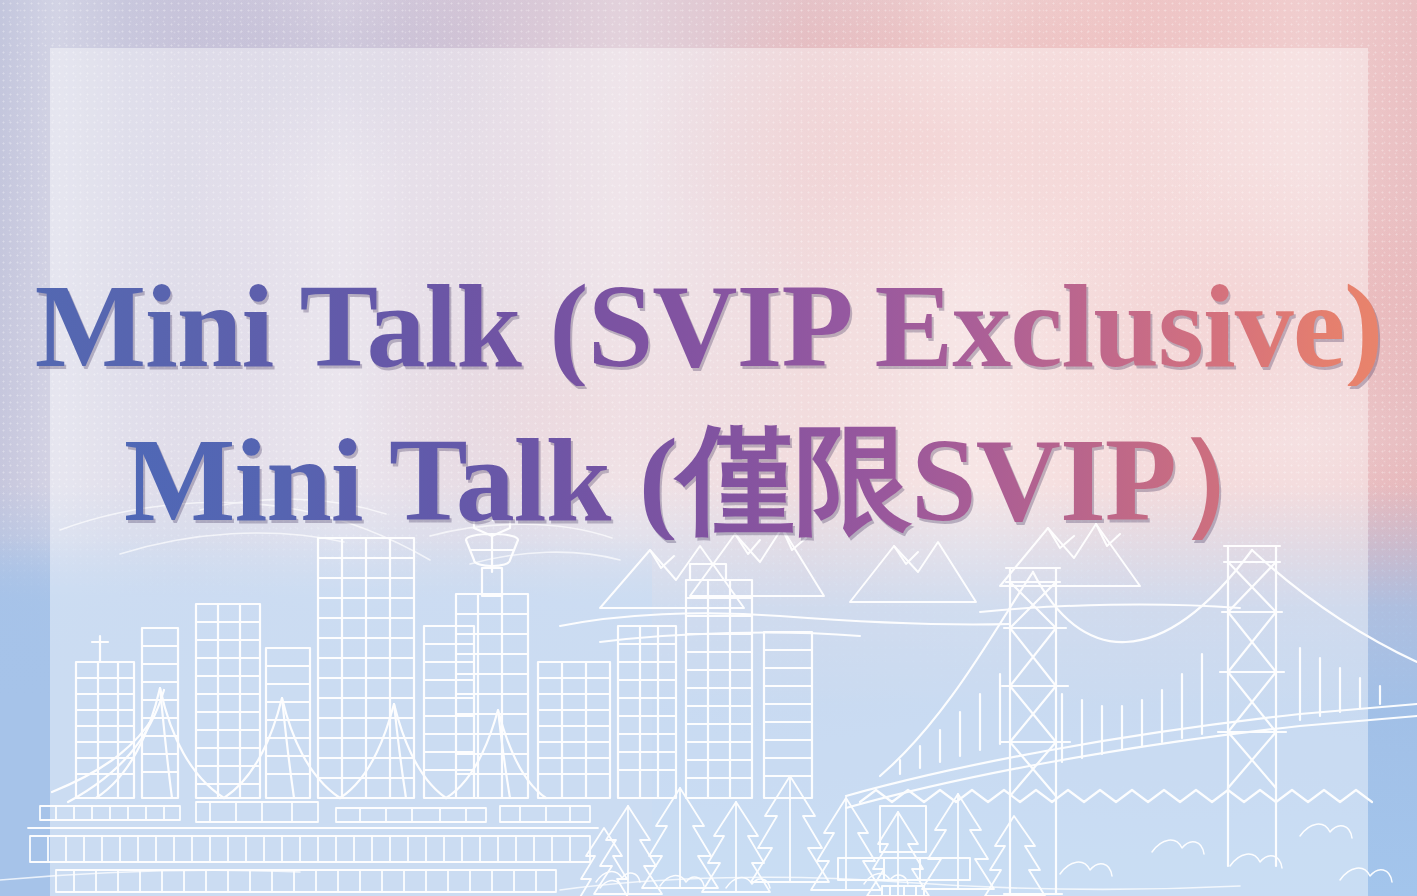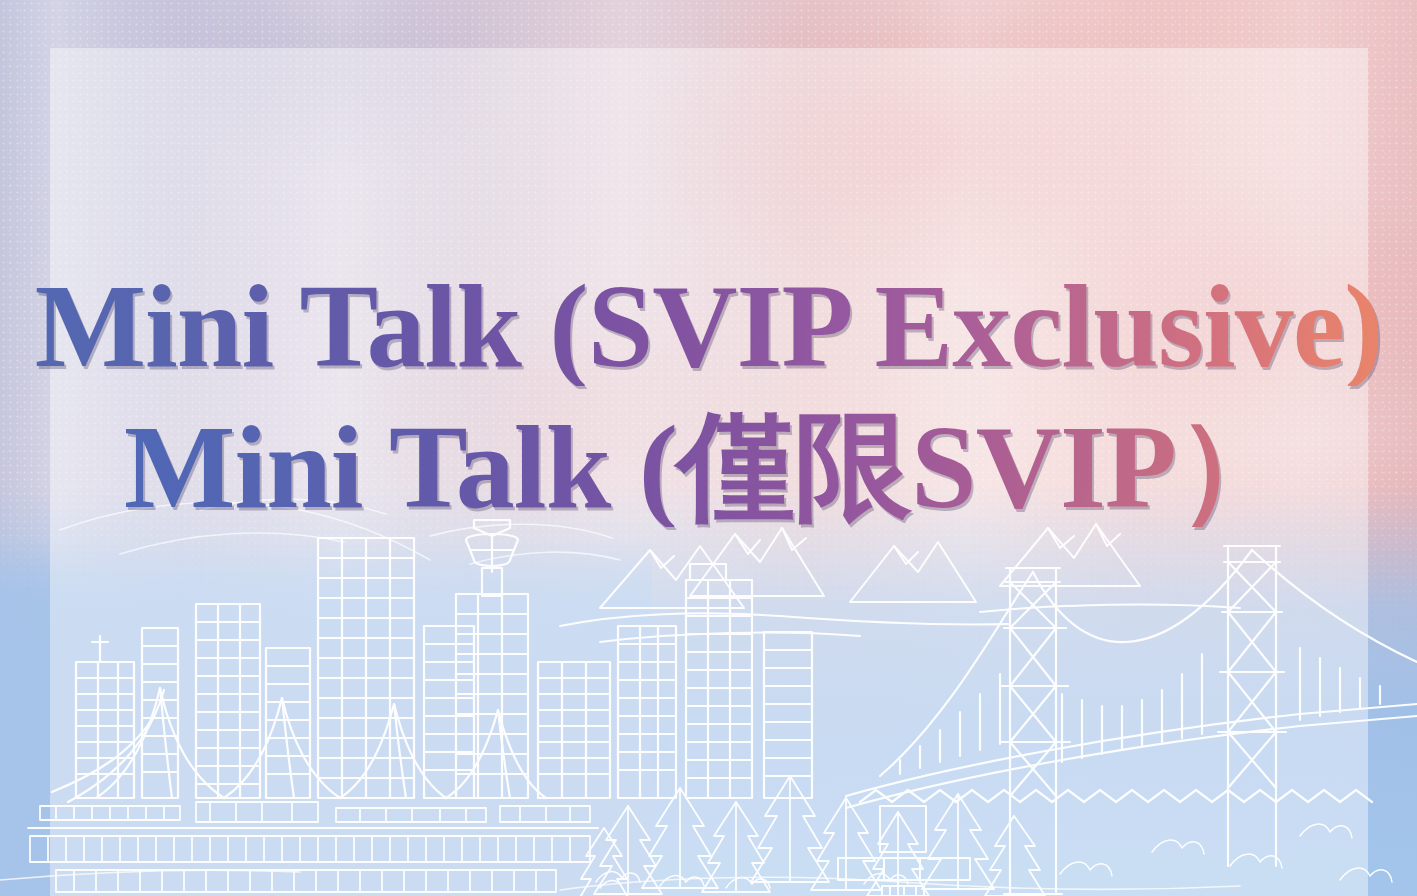--- a/index.html
+++ b/index.html
@@ -164,21 +164,21 @@
       #8253a1 48%,
       #9558a0 60%,
       #ab5f97 70%,
       #c2698a 80%,
       #d7737b 89%,
       #e57f6e 96%,
       #e9846b 100%);
   }
 
   .title-line-2 {
-    margin-top: 23px;
+    margin-top: 36px;
     font-size: 118px;
     letter-spacing: -1px;
     background-image: linear-gradient(92deg,
       #4f68b6 0%,
       #5664b1 14%,
       #6259aa 27%,
       #7354a4 40%,
       #8353a0 52%,
       #97579d 64%,
       #ab5e94 74%,

